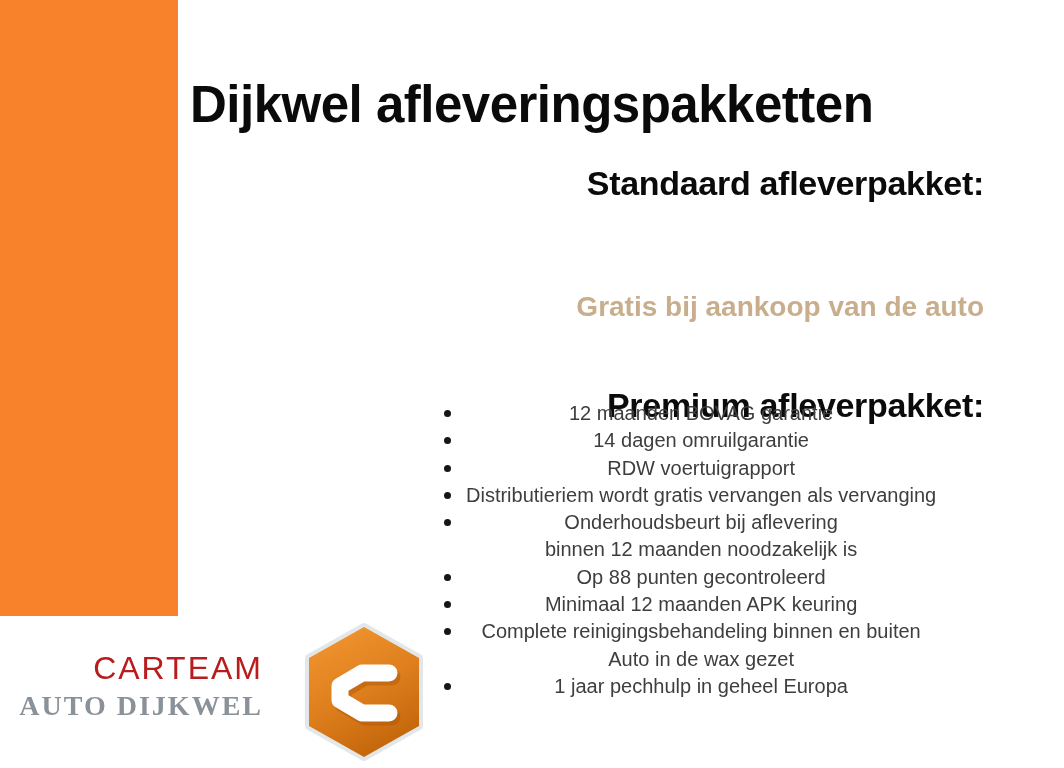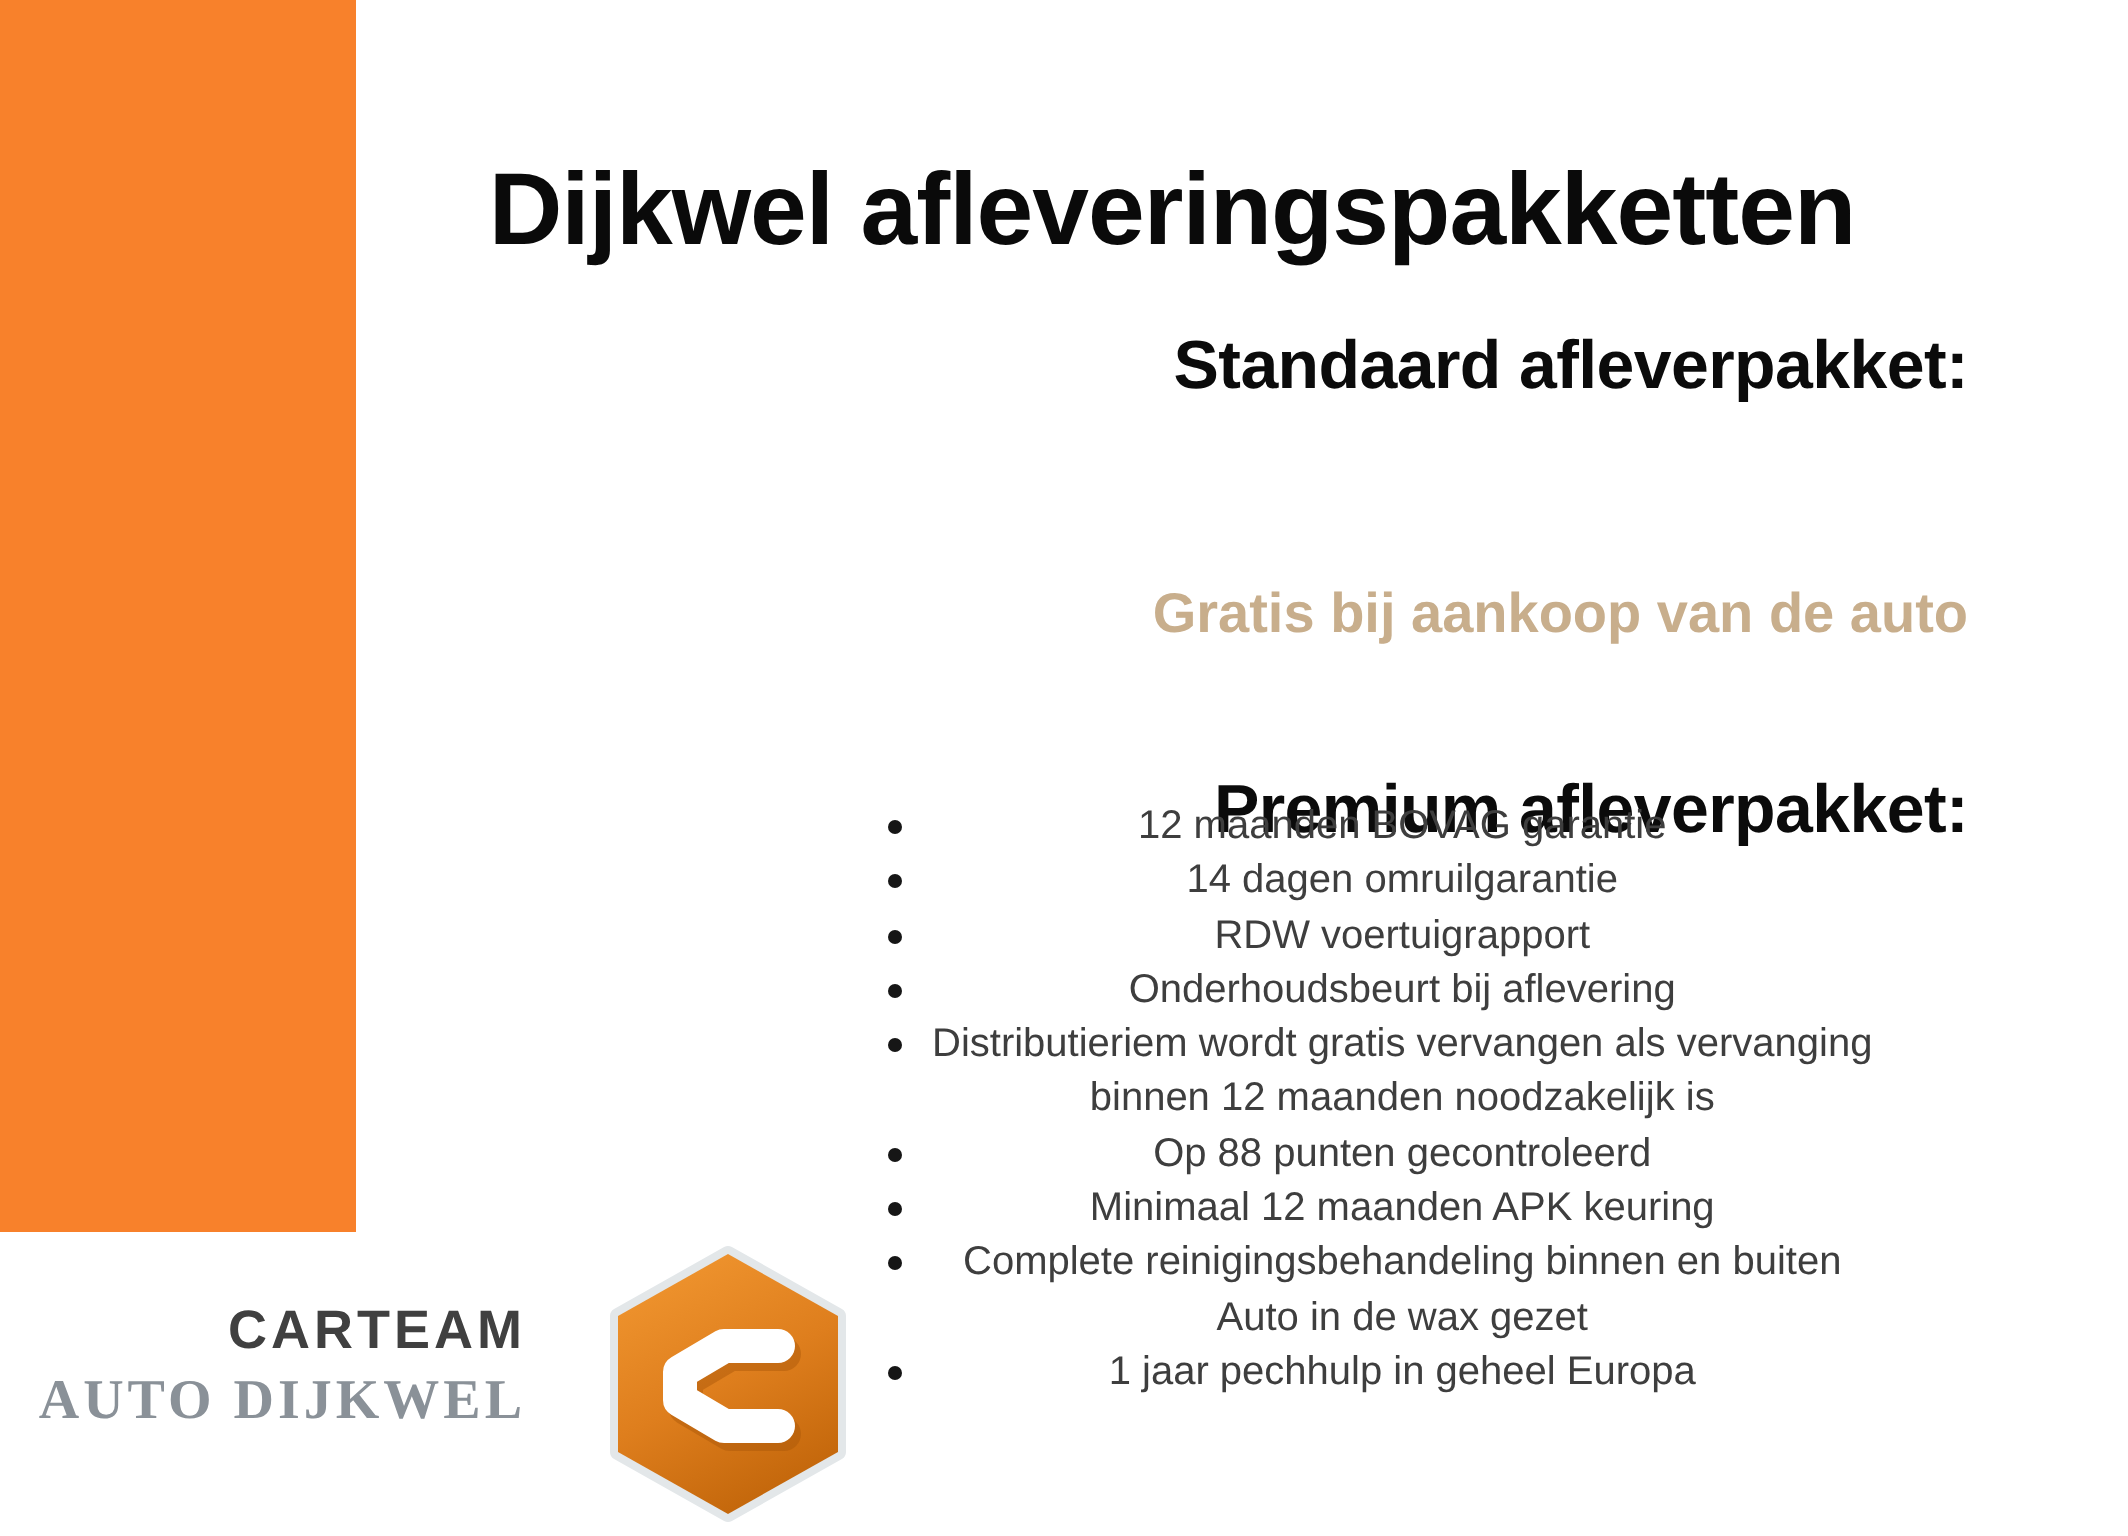--- a/index.html
+++ b/index.html
@@ -4,21 +4,21 @@
 <style>
   html,body{margin:0;padding:0;background:#ffffff;}
   .canvas{
     position:relative;width:1064px;height:768px;background:#ffffff;overflow:hidden;
     font-family:"Liberation Sans","DejaVu Sans",sans-serif;
   }
   .orange-block{
     position:absolute;left:0;top:0;width:178px;height:616px;background:#F8812B;
   }
   .page-title{
-    position:absolute;left:190px;top:44px;width:792px;text-align:center;
+    position:absolute;left:190px;top:44px;width:792px;text-align:left;
     font-size:51px;font-weight:bold;color:#0A0A0A;letter-spacing:-0.5px;line-height:1.05;
     white-space:nowrap;
   }
   .section-heading{
     position:absolute;right:80px;font-size:34px;font-weight:bold;color:#0B0B0B;
     line-height:1;white-space:nowrap;letter-spacing:-0.3px;
   }
   .heading-standard{top:138px;}
   .heading-premium{top:360px;}
   .tan-note{
@@ -36,21 +36,21 @@
   ul.bullet-list li{position:relative;padding-left:28px;white-space:nowrap;}
   ul.bullet-list li::before{
     content:"";position:absolute;left:6px;top:10px;width:7px;height:7px;
     border-radius:50%;background:#161616;
   }
   ul.bullet-list li.no-bullet::before{display:none;}
   .brand-text{
     position:absolute;right:801px;top:652px;text-align:right;line-height:1;
   }
   .brand-line1{
-    font-size:27px;font-weight:bold;color:#404040;letter-spacing:2px;white-space:nowrap;
+    font-size:32px;font-weight:normal;color:#b91c1c;letter-spacing:2px;white-space:nowrap;
   }
   .brand-line2{
     margin-top:8px;font-size:28px;font-weight:bold;color:#8A9198;letter-spacing:2px;white-space:nowrap;font-family:Liberation Serif, serif;
   }
   .brand-logo{position:absolute;left:300px;top:622px;width:128px;height:140px;}
 </style>
 </head>
 <body>
 
 <div class="canvas">
@@ -67,23 +67,23 @@
   <h2 class="section-heading heading-premium">Premium afleverpakket:</h2>
 
   <ul class="bullet-list list-premium">
 
       <li><span>12 maanden BOVAG garantie</span></li>
 
       <li><span>14 dagen omruilgarantie</span></li>
 
       <li><span>RDW voertuigrapport</span></li>
 
+      <li><span>Distributieriem wordt gratis vervangen als vervanging</span></li>
+
       <li><span>Onderhoudsbeurt bij aflevering</span></li>
-
-      <li><span>Distributieriem wordt gratis vervangen als vervanging</span></li>
 
       <li class="no-bullet"><span>binnen 12 maanden noodzakelijk is</span></li>
 
       <li><span>Op 88 punten gecontroleerd</span></li>
 
       <li><span>Minimaal 12 maanden APK keuring</span></li>
 
 
       <li><span>Complete reinigingsbehandeling binnen en buiten</span></li>
 

